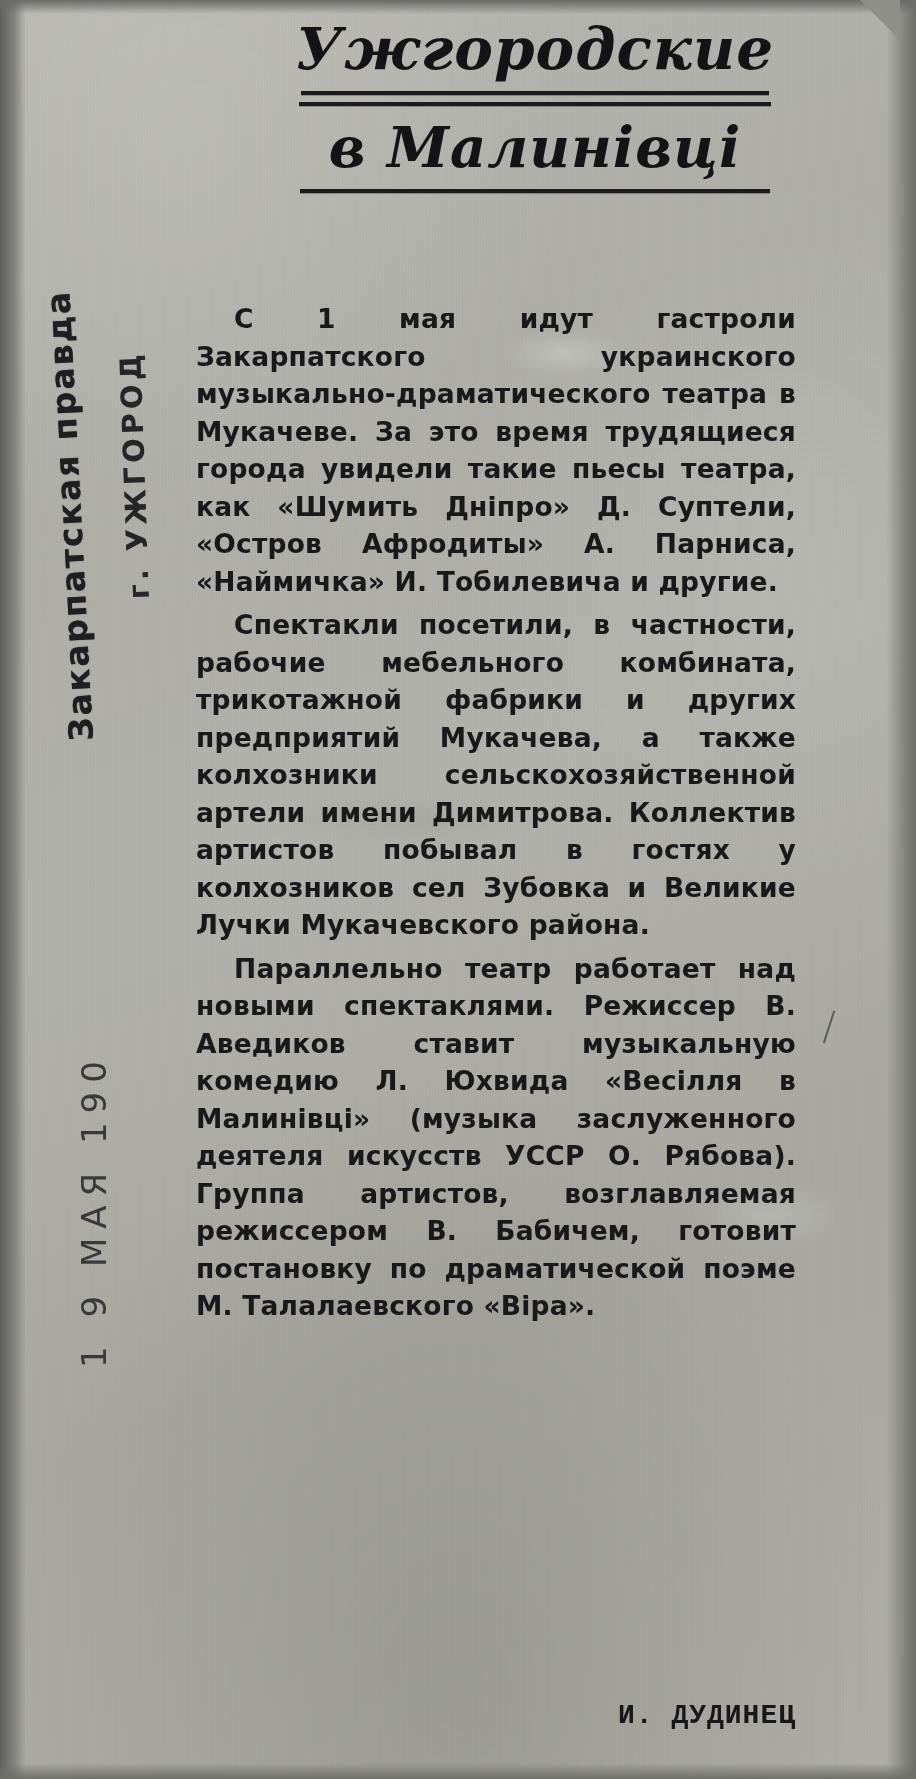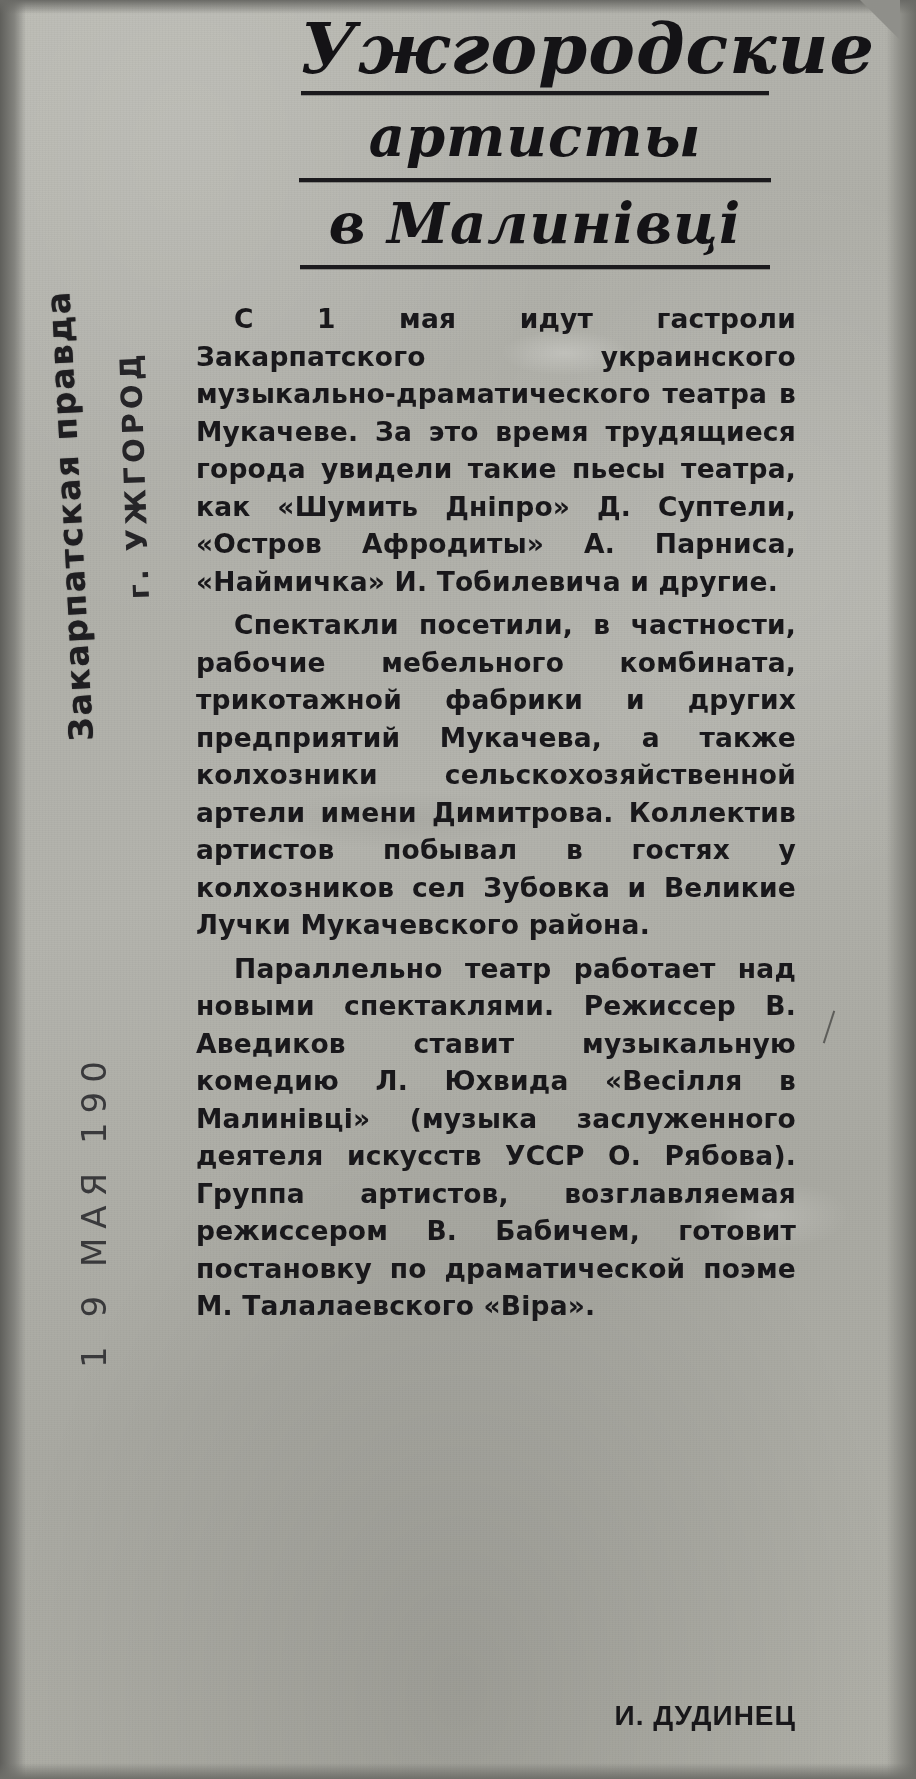--- a/index.html
+++ b/index.html
@@ -112,21 +112,21 @@
     width: 680px;
     text-align: center;
   }
   .h-line {
     font-family: "DejaVu Serif", serif;
     font-style: italic;
     font-weight: 700;
     color: #141316;
     letter-spacing: 1px;
   }
-  #h1 { font-size: 70px; line-height: 70px; text-align: right; }
+  #h1 { font-size: 58px; line-height: 70px; }
   #h2 { font-size: 56px; line-height: 70px; margin-top: 6px; }
   #h3 { font-size: 56px; line-height: 70px; margin-top: 6px; }
   .rule {
     height: 4px;
     background: #1b1a1d;
     margin: 7px auto 0 auto;
     width: 470px;
     box-shadow: 0 1px 0 rgba(0,0,0,0.25);
   }
   #rule1 { width: 468px; }
@@ -152,21 +152,21 @@
     margin: 0 0 6px 0;
     text-indent: 38px;
   }
   #body-col p:last-of-type { margin-bottom: 16px; }
   #signature {
     position: absolute;
     left: 196px;
     top: 1700px;
     width: 600px;
     text-align: right;
-    font-family: Liberation Sans, sans-serif;
+    font-family: Liberation Mono, monospace;
     font-weight: 700;
     font-size: 28px;
     letter-spacing: 1px;
     color: #18171a;
   }
   
   .smudge { position: absolute; pointer-events: none; border-radius: 50%; }
   #smudge1 { left: 500px; top: 330px; width: 130px; height: 46px; background: radial-gradient(ellipse at center, rgba(255,255,255,0.22), rgba(255,255,255,0) 70%); }
   #smudge2 { left: 250px; top: 790px; width: 300px; height: 60px; background: radial-gradient(ellipse at center, rgba(0,0,0,0.05), rgba(0,0,0,0) 70%); }
   #smudge3 { left: 690px; top: 1180px; width: 160px; height: 70px; background: radial-gradient(ellipse at center, rgba(255,255,255,0.16), rgba(255,255,255,0) 70%); }
@@ -191,21 +191,20 @@
   <div class="vstamp" id="stamp-newspaper">Закарпатская правда</div>
 
   <div class="vstamp" id="stamp-city">г. УЖГОРОД</div>
 
   <div class="vstamp" id="stamp-date">1 9 МАЯ 190</div>
 
   <div id="headline">
     <div class="h-line" id="h1">Ужгородские</div>
     <div class="rule" id="rule1"></div>
 
-    <div class="h-line" id="h2">артисты</div>
     <div class="rule" id="rule2"></div>
 
     <div class="h-line" id="h3">в Малинівці</div>
     <div class="rule" id="rule3"></div>
   </div>
 
   <div id="body-col">
     <p>С 1 мая идут гастроли Закарпатского украинского музыкально-драматического театра в Мукачеве. За это время трудящиеся города увидели такие пьесы театра, как «Шумить Дніпро» Д. Суптели, «Остров Афродиты» А. Парниса, «Наймичка» И. Тобилевича и другие.</p>
     <p>Спектакли посетили, в частности, рабочие мебельного комбината, трикотажной фабрики и других предприятий Мукачева, а также колхозники сельскохозяйственной артели имени Димитрова. Коллектив артистов побывал в гостях у колхозников сел Зубовка и Великие Лучки Мукачевского района.</p>
     <p>Параллельно театр работает над новыми спектаклями. Режиссер В. Аведиков ставит музыкальную комедию Л. Юхвида «Весілля в Малинівці» (музыка заслуженного деятеля искусств УССР О. Рябова). Группа артистов, возглавляемая режиссером В. Бабичем, готовит постановку по драматической поэме М. Талалаевского «Віра».</p>

